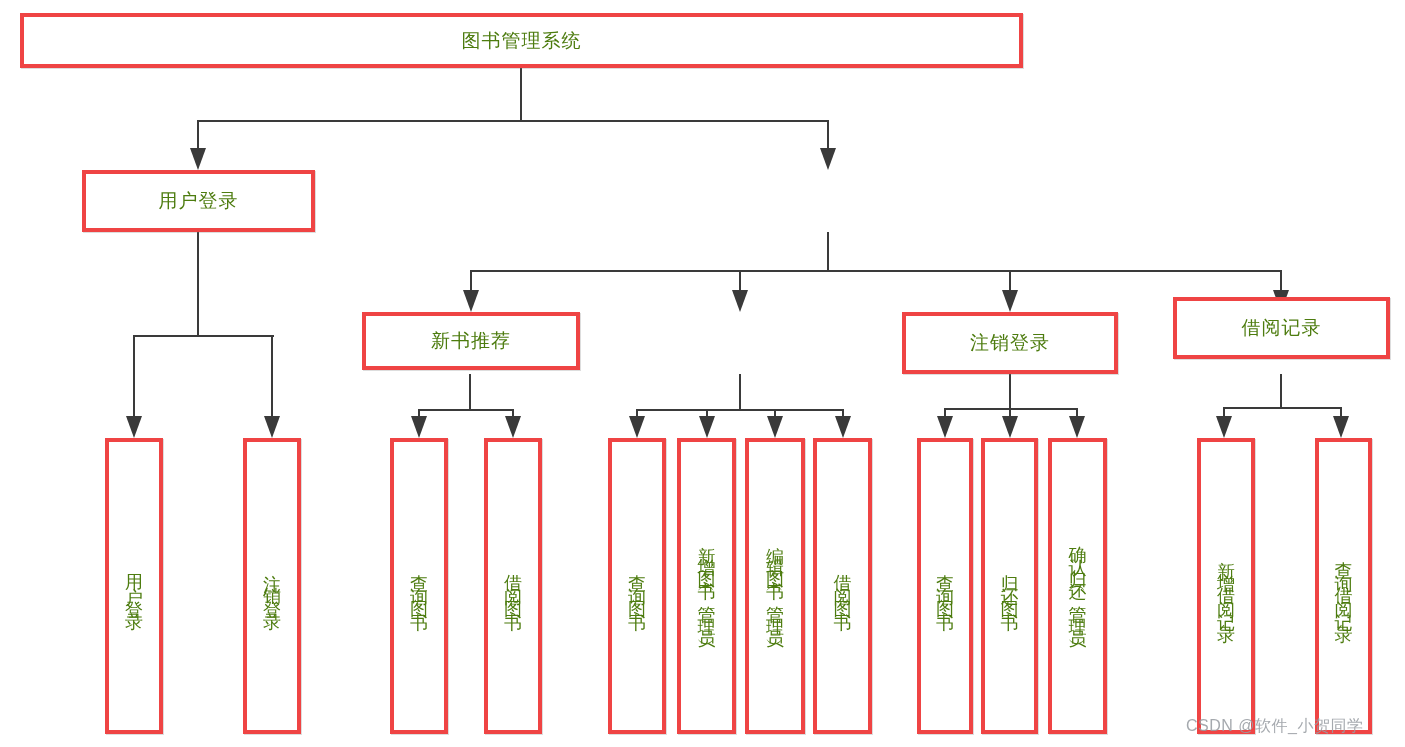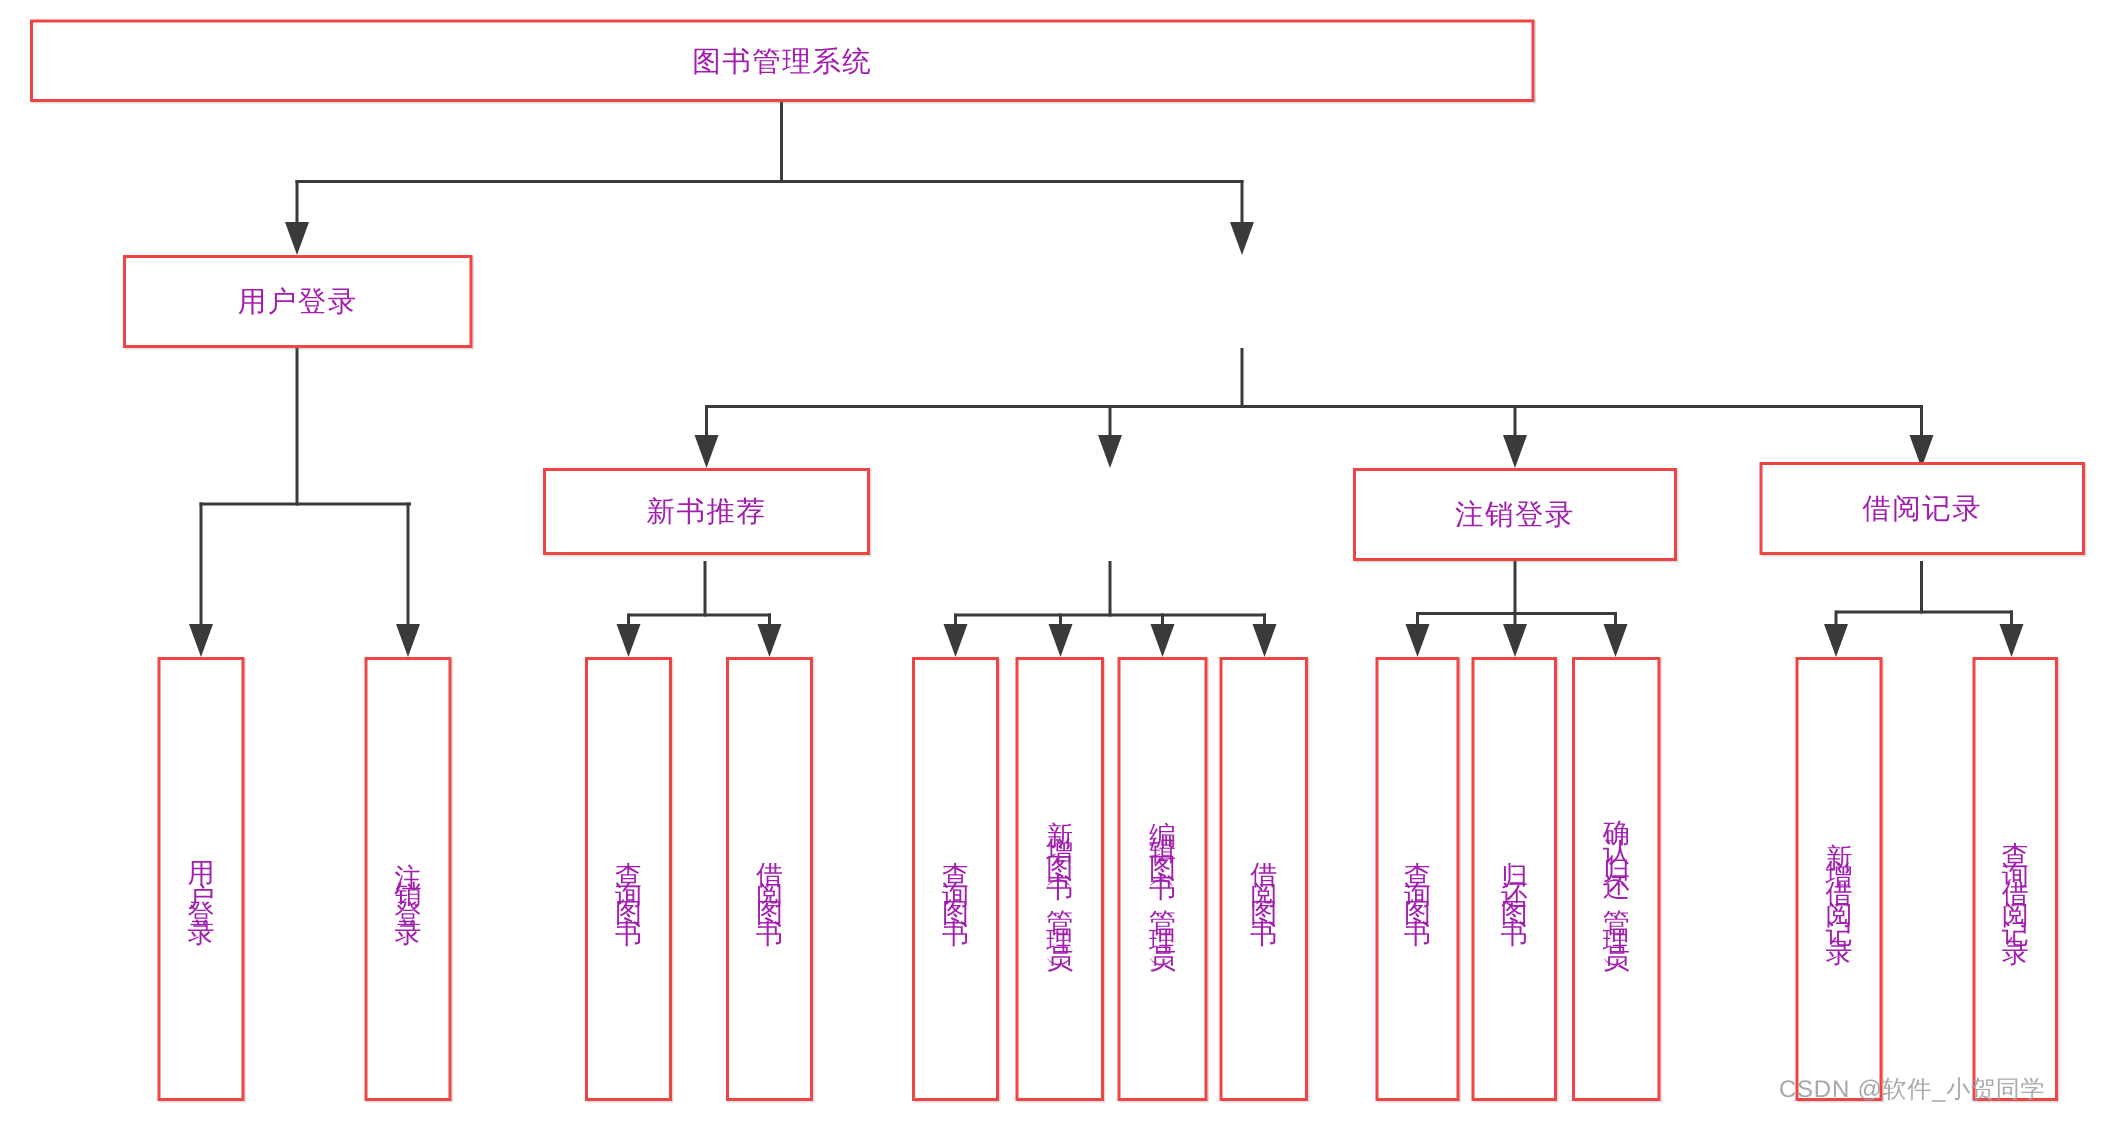--- a/index.html
+++ b/index.html
@@ -7,25 +7,25 @@
     position:relative;
     width:1405px;height:747px;
     background:#ffffff;
     font-family:"Liberation Sans","DejaVu Sans",sans-serif;
     overflow:hidden;
   }
   .node{
     position:absolute;
     box-sizing:border-box;
     background:#ffffff;
-    border:2px solid #ef4444;
+    border:4px solid #ef4444;
     display:flex;
     align-items:center;
     justify-content:center;
-    color:#a21caf;
+    color:#4d7c0f;
     font-size:19px;
     letter-spacing:1px;
     box-shadow:1px 1px 0 rgba(120,120,120,0.25);
     z-index:2;
     text-align:center;
   }
   .vnode{
     writing-mode:vertical-lr;
     text-orientation:mixed;
     font-size:18px;
@@ -65,21 +65,21 @@
   <div class="node" style="left:20px;top:13px;width:1003px;height:55px;">图书管理系统</div>
 
   <div class="node" style="left:82px;top:170px;width:233px;height:62px;">用户登录</div>
 
 
   <div class="node" style="left:362px;top:312px;width:218px;height:58px;">新书推荐</div>
 
 
   <div class="node" style="left:902px;top:312px;width:216px;height:62px;">注销登录</div>
 
-  <div class="node" style="left:1173px;top:308px;width:217px;height:62px;">借阅记录</div>
+  <div class="node" style="left:1173px;top:297px;width:217px;height:62px;">借阅记录</div>
 
   <div class="node vnode" style="left:105px;top:438px;width:58px;height:296px;">用户登录</div>
 
   <div class="node vnode" style="left:243px;top:438px;width:58px;height:296px;">注销登录</div>
 
   <div class="node vnode" style="left:390px;top:438px;width:58px;height:296px;">查询图书</div>
 
   <div class="node vnode" style="left:484px;top:438px;width:58px;height:296px;">借阅图书</div>
 
   <div class="node vnode" style="left:608px;top:438px;width:58px;height:296px;">查询图书</div>

